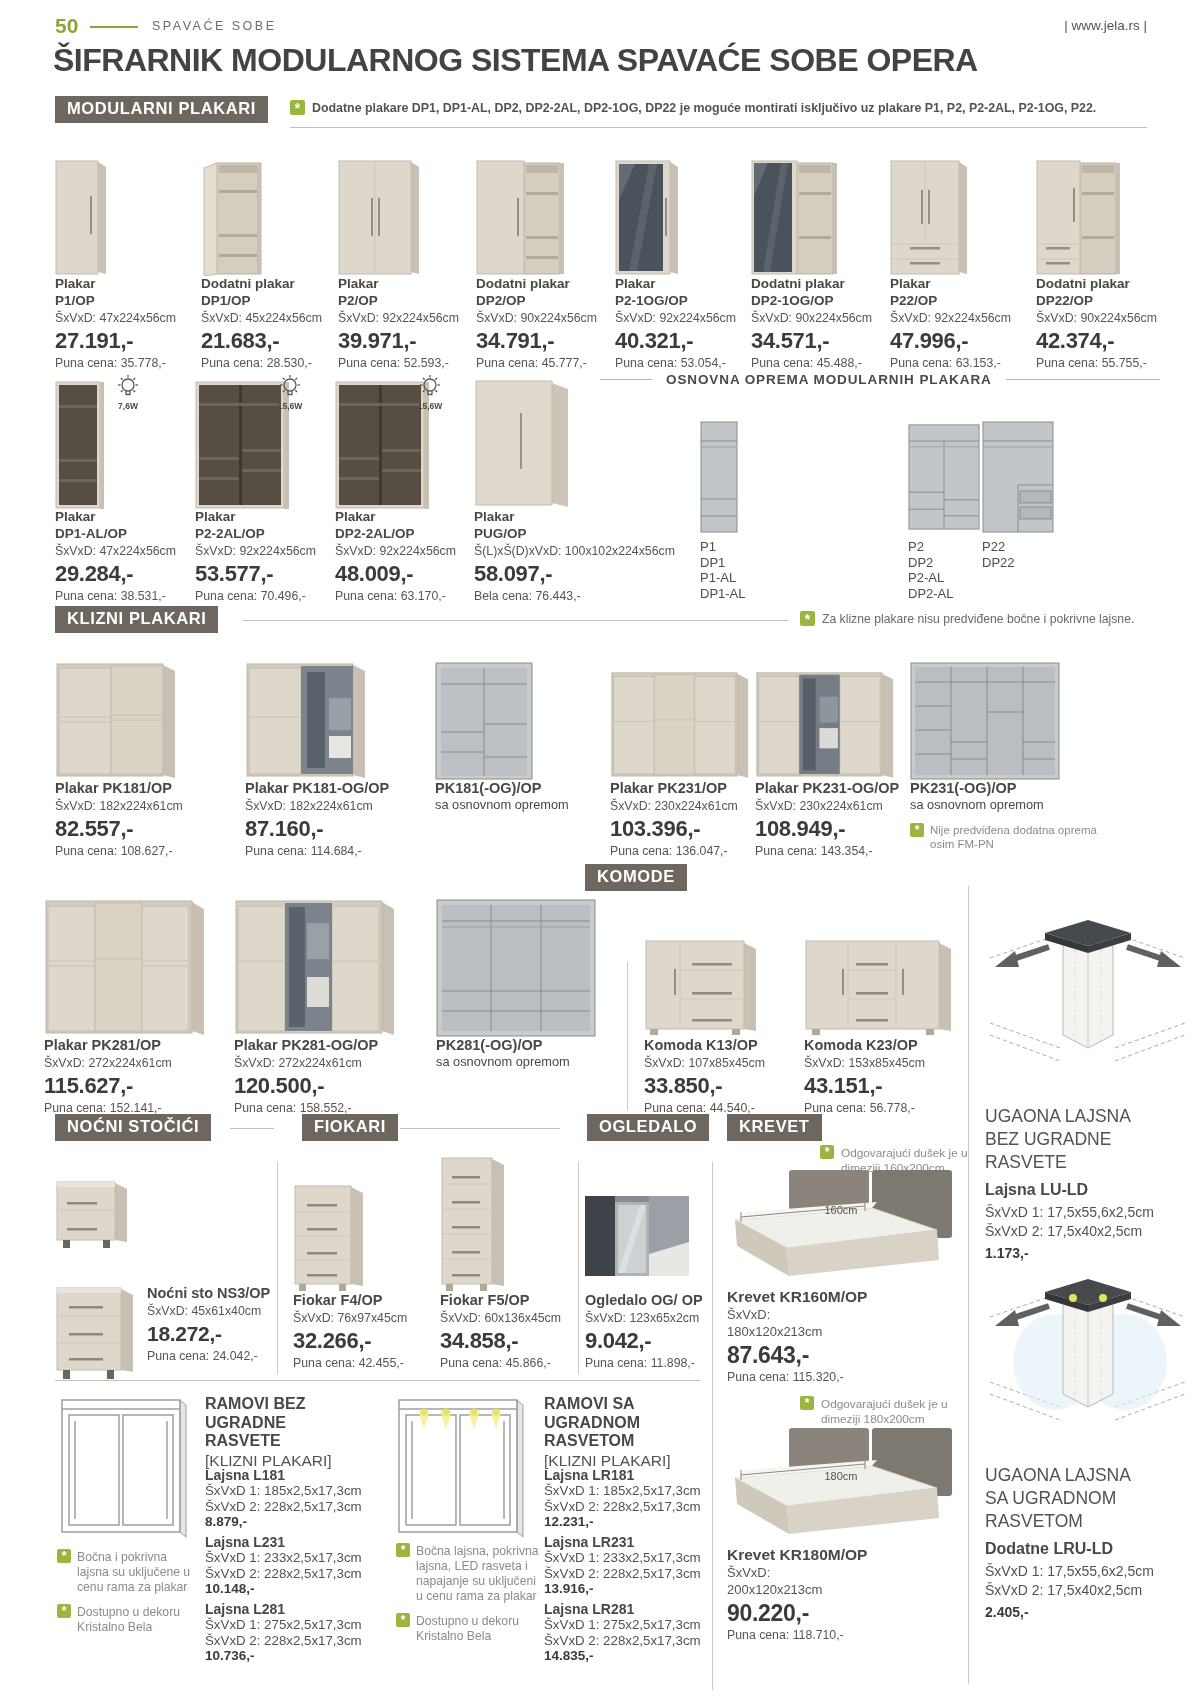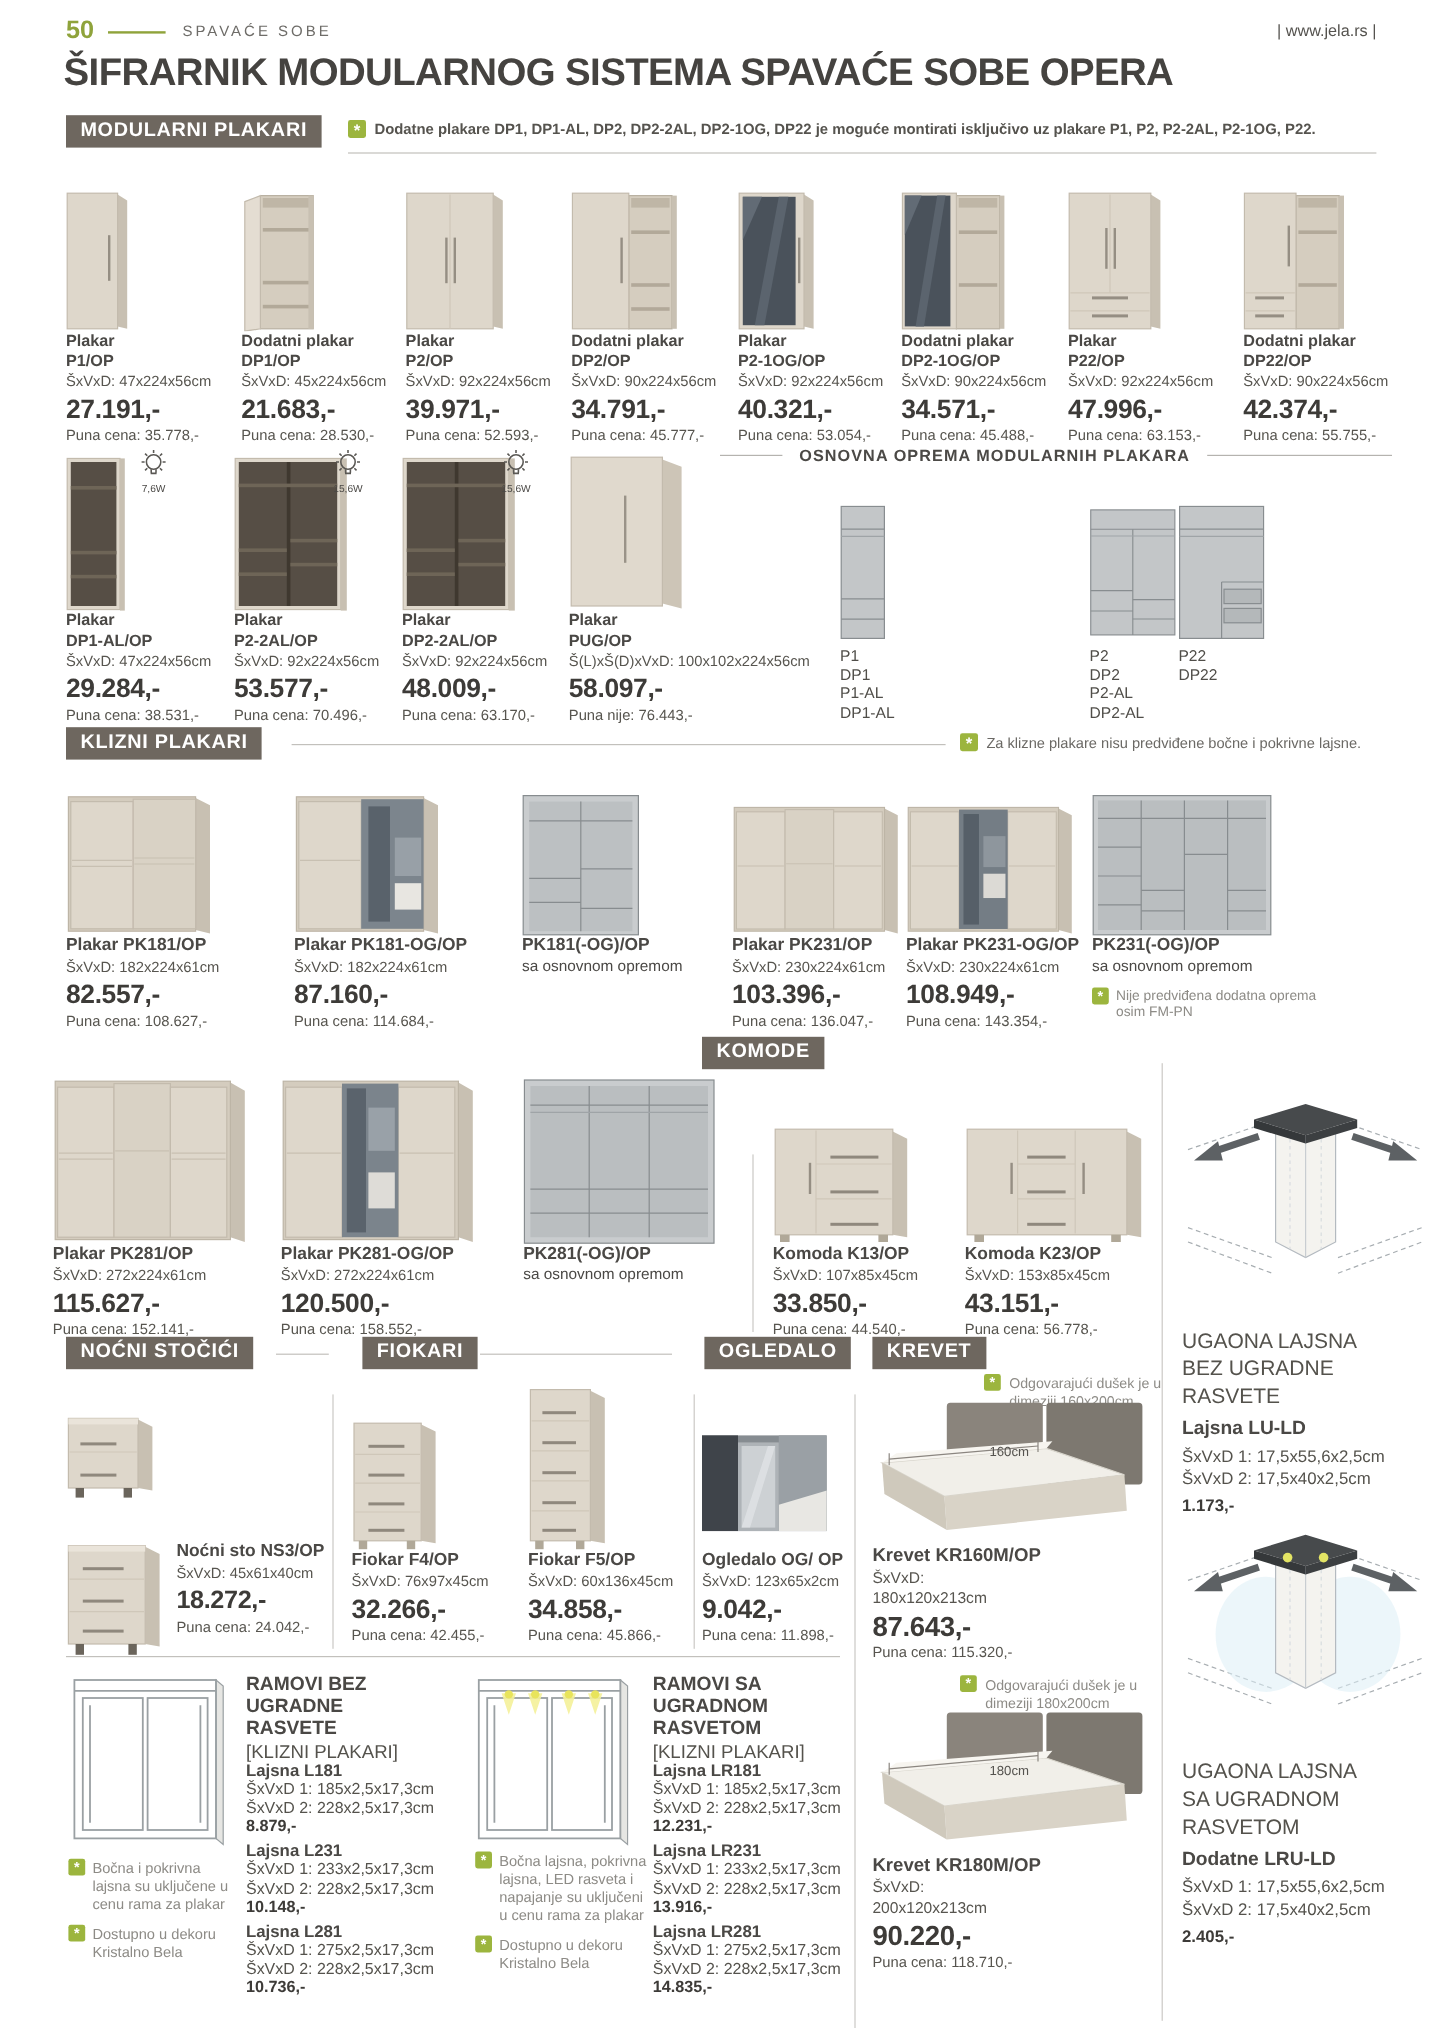--- a/index.html
+++ b/index.html
@@ -47,21 +47,21 @@
   .card{position:absolute;top:0;}
   .slot{display:flex;align-items:flex-end;position:relative;}
   .nm{font-size:13.5px;font-weight:bold;color:#4a4845;line-height:16.5px;}
   .sub{font-size:12.8px;color:#4a4845;line-height:16px;}
   .dims{font-size:12.3px;color:#57554f;line-height:16px;margin-top:1px;}
   .price{font-size:22px;font-weight:bold;color:#3d3b38;line-height:26px;margin-top:2px;letter-spacing:-0.3px;}
   .full{font-size:12.3px;color:#57554f;line-height:16px;margin-top:1px;}
   .cnote{display:flex;gap:6px;margin-top:10px;}
   .cnote-t{font-size:11.5px;color:#8d8b86;line-height:14.5px;}
   .watt{position:absolute;top:2px;left:72px;width:46px;text-align:center;}
-  .wv{display:block;font-size:8.5px;font-weight:normal;color:#4a4845;margin-top:-3px;}
+  .wv{display:block;font-size:8.5px;font-weight:bold;color:#4a4845;margin-top:-3px;}
   #r-m1{top:150px;height:222px;} #r-m1 .slot{height:126px;} #r-m1 .card{width:140px;}
   #r-m1 .card:nth-of-type(1){left:55px;} #r-m1 .card:nth-of-type(2){left:201px;}
   #r-m1 .card:nth-of-type(3){left:338px;} #r-m1 .card:nth-of-type(4){left:476px;}
   #r-m1 .card:nth-of-type(5){left:615px;} #r-m1 .card:nth-of-type(6){left:751px;}
   #r-m1 .card:nth-of-type(7){left:890px;} #r-m1 .card:nth-of-type(8){left:1036px;}
   #r-m2{top:372px;height:230px;} #r-m2 .slot{height:137px;} #r-m2 .card{width:132px;}
   #r-m2 .card:nth-of-type(1){left:55px;} #r-m2 .card:nth-of-type(2){left:195px;}
   #r-m2 .card:nth-of-type(3){left:335px;} #r-m2 .card:nth-of-type(4){left:474px;width:230px;}
   #r-m2 .card:nth-of-type(1) .watt{left:50px;}
   #r-k1{top:640px;height:230px;} #r-k1 .slot{height:140px;} #r-k1 .card{width:172px;}
@@ -449,21 +449,21 @@
             <rect x="2" y="2" width="76" height="124" fill="#e0d9cd" stroke="#c3bbad"></rect>
             <rect x="46" y="34" width="2" height="56" fill="#9a9388"></rect>
           </svg>
         </div>
 
     <div class="nm">Plakar</div>
     <div class="nm">PUG/OP</div>
 
     <div class="dims">Š(L)xŠ(D)xVxD: 100x102x224x56cm</div>
     <div class="price">58.097,-</div>
-    <div class="full">Puna nije: 76.443,-</div>
+    <div class="full">Bela cena: 76.443,-</div>
 
   </div>
     </div>
 
   <div id="oprema">
     <div class="op-title-row">
       <span class="op-line"></span>
       <span class="op-title">OSNOVNA OPREMA MODULARNIH PLAKARA</span>
       <span class="op-line grow"></span>
     </div>

